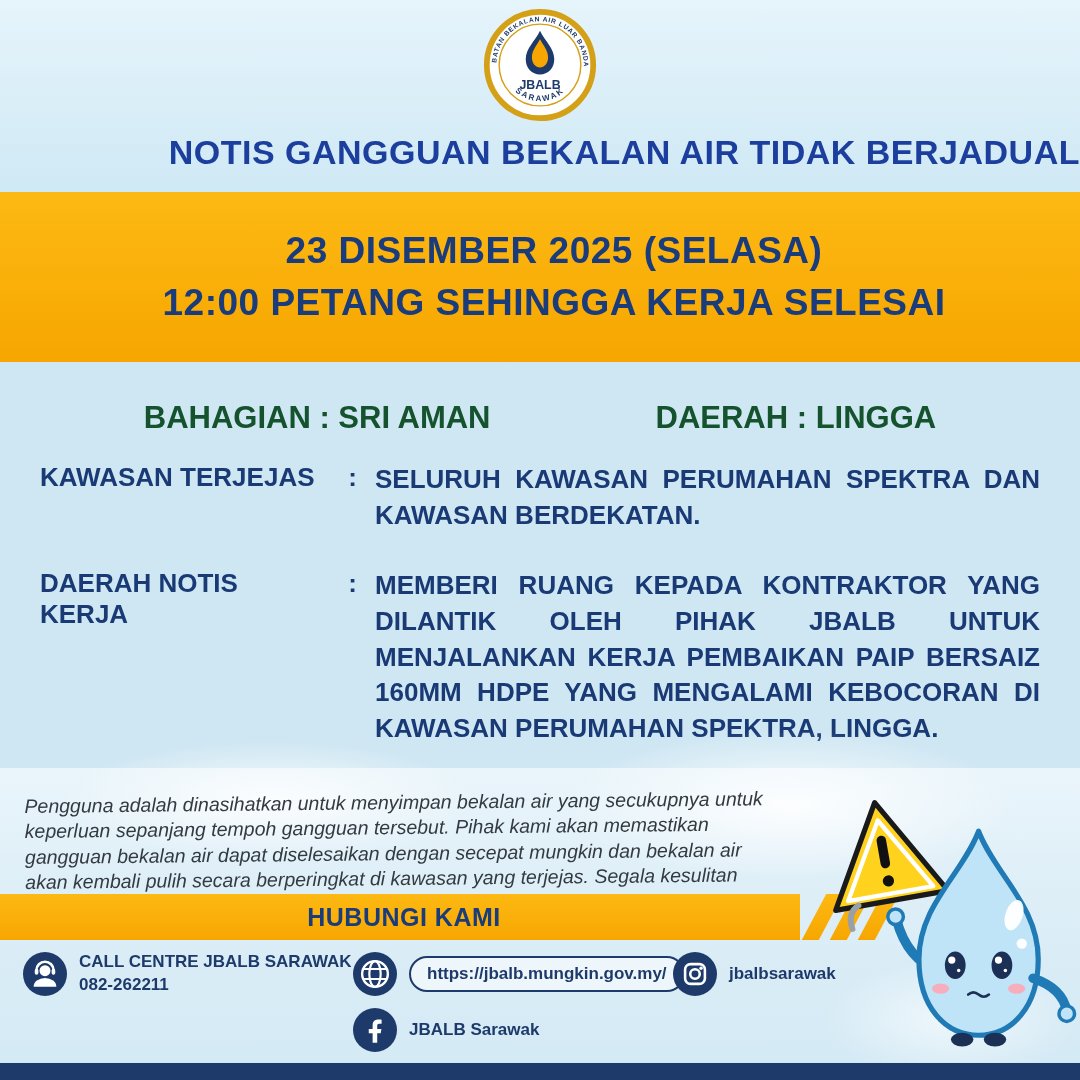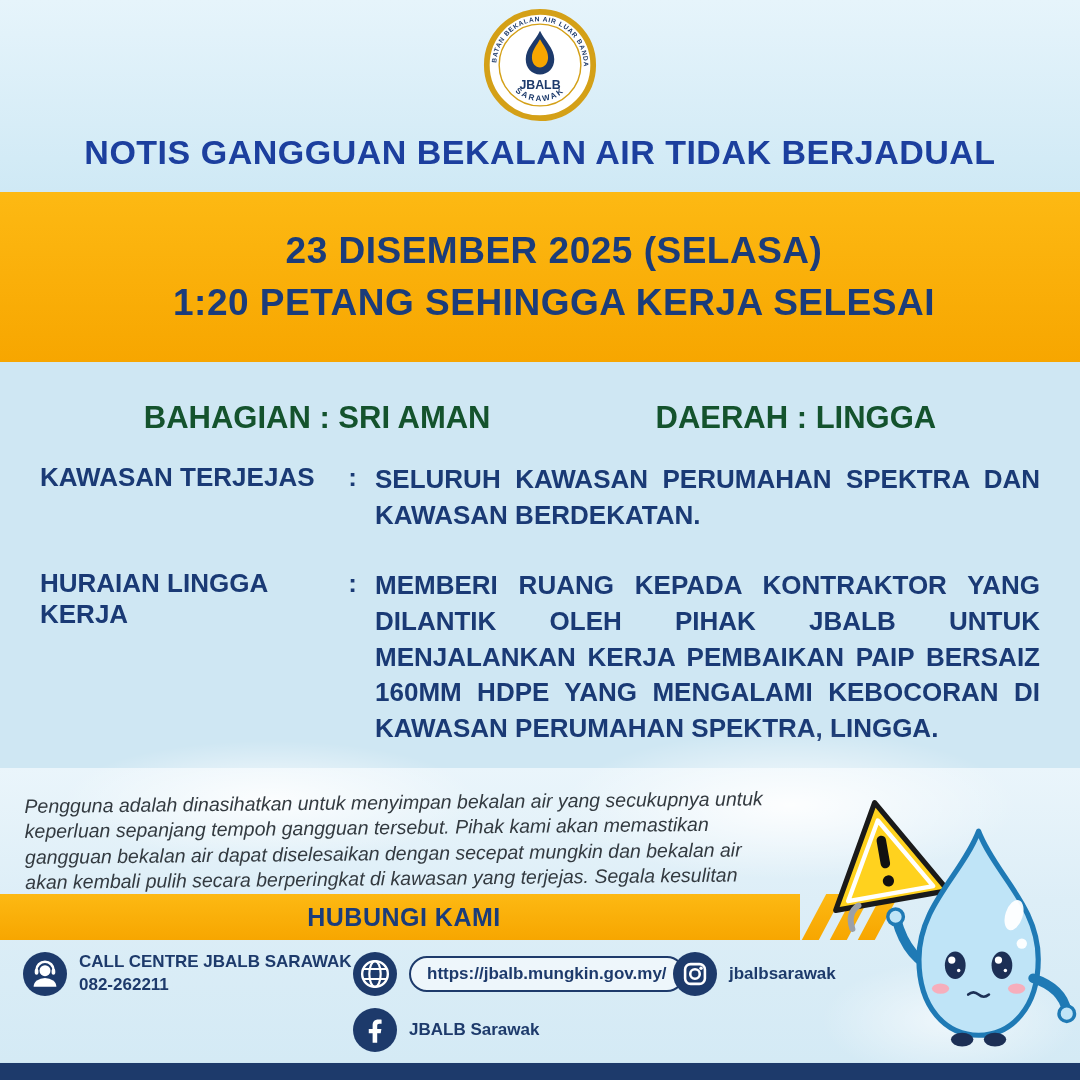--- a/index.html
+++ b/index.html
@@ -5,21 +5,21 @@
   * { margin:0; padding:0; box-sizing:border-box; }
   html,body { width:1080px; height:1080px; }
   body { font-family:"Liberation Sans", sans-serif; }
 
   .poster { position:relative; width:1080px; height:1080px; background:#cfe7f3; overflow:hidden; }
 
   
   .top-zone { position:absolute; top:0; left:0; width:100%; height:192px;
               background:linear-gradient(180deg,#e6f4fb 0%, #cfe9f5 100%); }
   .logo-wrap { position:absolute; top:8px; left:50%; transform:translateX(-50%); }
-  .main-title { position:absolute; top:133px; left:0; width:100%; text-align:center;
+  .main-title { position:absolute; top:133px; left:0; width:100%; text-align:right;
                 font-size:34px; font-weight:bold; color:#1c3f9e; letter-spacing:.5px; }
 
   
   .schedule-band { position:absolute; top:192px; left:0; width:100%; height:170px;
                    background:linear-gradient(180deg,#fdb913 0%, #f7a600 100%);
                    display:flex; flex-direction:column; align-items:center; justify-content:center; gap:10px;padding-left:28px; }
   .schedule-line { font-size:37px; font-weight:bold; color:#1b3c7a; letter-spacing:.5px; }
 
   
   .location-row { position:absolute; top:400px; left:0; width:100%;
@@ -96,36 +96,36 @@
         <path d="M60 24 C 55 35, 45 42, 45 54 C 45 63.5, 51.5 70, 60 70 C 68.5 70, 75 63.5, 75 54 C 75 42, 65 35, 60 24 Z" fill="#1d3a6b"></path>
         <path d="M60 33 C 57 39, 51.5 44.5, 51.5 52 C 51.5 58.2, 55.3 62.5, 60 62.5 C 64.7 62.5, 68.5 58.2, 68.5 52 C 68.5 44.5, 63 39, 60 33 Z" fill="#f7a600"></path>
         <text x="60" y="85" text-anchor="middle" font-size="13" font-weight="bold" fill="#1d3a6b">JBALB</text>
       </svg>
     </div>
     <h1 class="main-title">NOTIS GANGGUAN BEKALAN AIR TIDAK BERJADUAL</h1>
   </div>
 
   <div class="schedule-band">
     <div class="schedule-line">23 DISEMBER 2025 (SELASA)</div>
-    <div class="schedule-line">1:20 PETANG SEHINGGA KERJA SELESAI</div>
+    <div class="schedule-line">12:00 PETANG SEHINGGA KERJA SELESAI</div>
   </div>
 
   <div class="location-row">
     <div class="location-item">BAHAGIAN : SRI AMAN</div>
     <div class="location-item">DAERAH : LINGGA</div>
   </div>
 
   <div class="details">
     <div class="detail-row">
       <div class="detail-label">KAWASAN TERJEJAS</div>
       <div class="detail-colon">:</div>
       <div class="detail-text">SELURUH KAWASAN PERUMAHAN SPEKTRA DAN KAWASAN BERDEKATAN.</div>
     </div>
     <div class="detail-row">
-      <div class="detail-label">HURAIAN LINGGA KERJA</div>
+      <div class="detail-label">DAERAH NOTIS KERJA</div>
       <div class="detail-colon">:</div>
       <div class="detail-text">MEMBERI RUANG KEPADA KONTRAKTOR YANG DILANTIK OLEH PIHAK JBALB UNTUK MENJALANKAN KERJA PEMBAIKAN PAIP BERSAIZ 160MM HDPE YANG MENGALAMI KEBOCORAN DI KAWASAN PERUMAHAN SPEKTRA, LINGGA.</div>
     </div>
   </div>
 
   <div class="lower-bg"></div>
   <div class="splash s1"></div>
   <div class="splash s2"></div>
   <div class="splash s3"></div>
 

